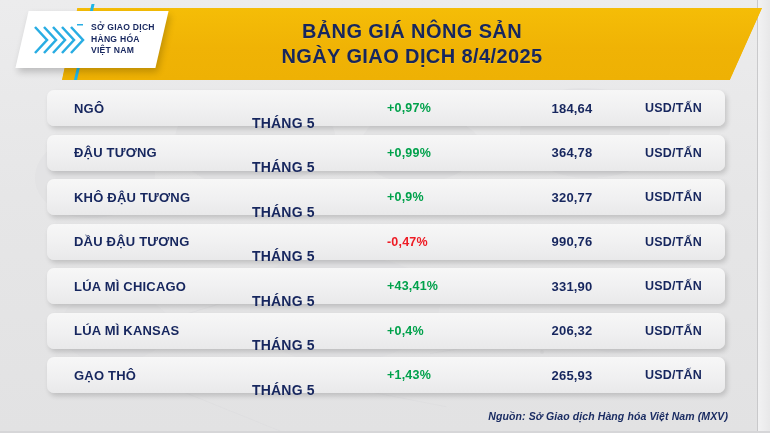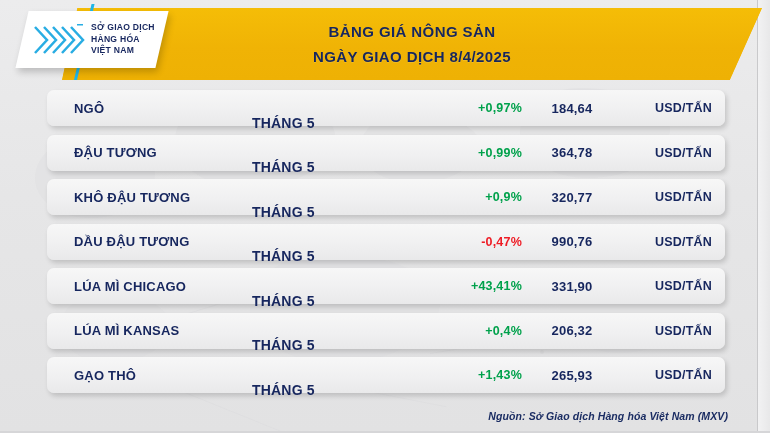--- a/index.html
+++ b/index.html
@@ -93,21 +93,21 @@
     flex-direction: column;
     align-items: center;
     justify-content: center;
     z-index: 4;
     text-align: center;
     pointer-events: none;
   }
   .banner-title .t-line {
     color: #16265e;
     font-weight: bold;
-    font-size: 15px;
+    font-size: 20px;
     letter-spacing: .4px;
     line-height: 25px;
     white-space: nowrap;
     text-shadow: 0 1px 0 rgba(255,255,255,.12);
   }
 
   
   .cyan-stripe {
     position: absolute;
     left: 74px; top: 4px;
@@ -185,38 +185,38 @@
     width: 135px;
     text-align: left;
     color: #16265e;
     font-weight: bold;
     font-size: 14px;
     letter-spacing: .2px;
     margin-top: 29px;
   }
   .c-change {
     width: 135px;
-    text-align: right;
+    text-align: left;
     font-weight: bold;
     font-size: 12.5px;
     letter-spacing: .2px;
   }
   .c-change.up   { color: #00a14b; }
   .c-change.down { color: #ee1c25; }
   .c-price {
     width: 100px;
     text-align: center;
     color: #16265e;
     font-weight: bold;
     font-size: 13px;
     letter-spacing: .2px;
   }
   .c-unit {
     width: 100px;
-    text-align: center;
+    text-align: left;
     padding-left: 23px;
     box-sizing: border-box;
     color: #16265e;
     font-weight: bold;
     font-size: 12.5px;
     letter-spacing: .2px;
     white-space: nowrap;
   }
 
   

